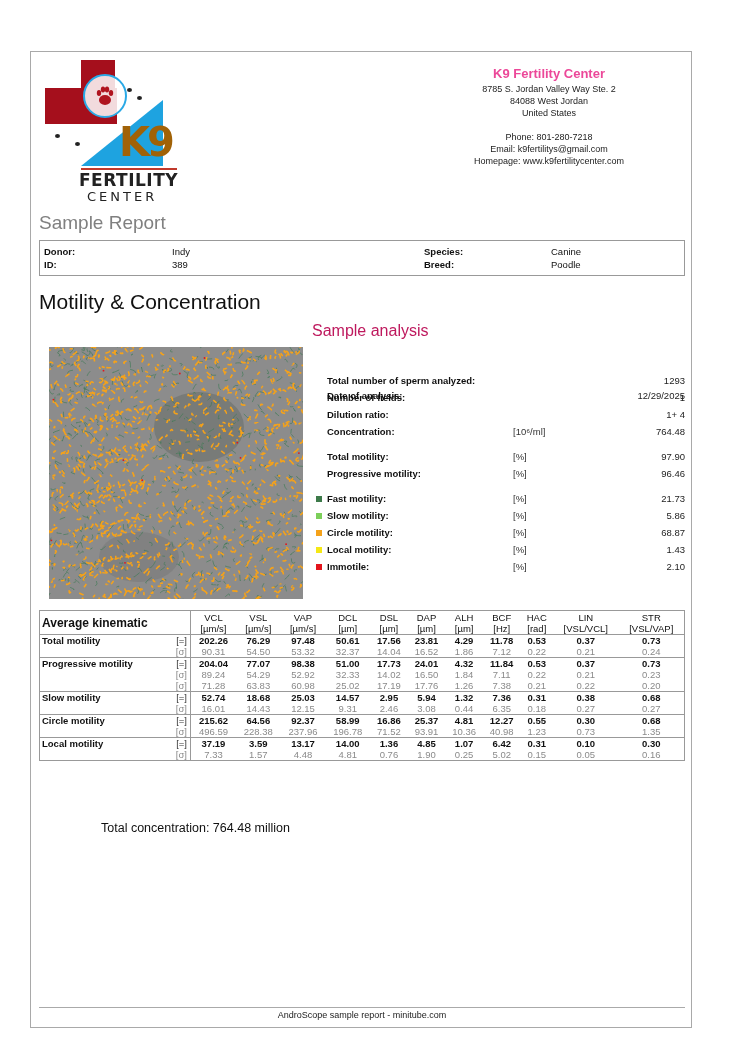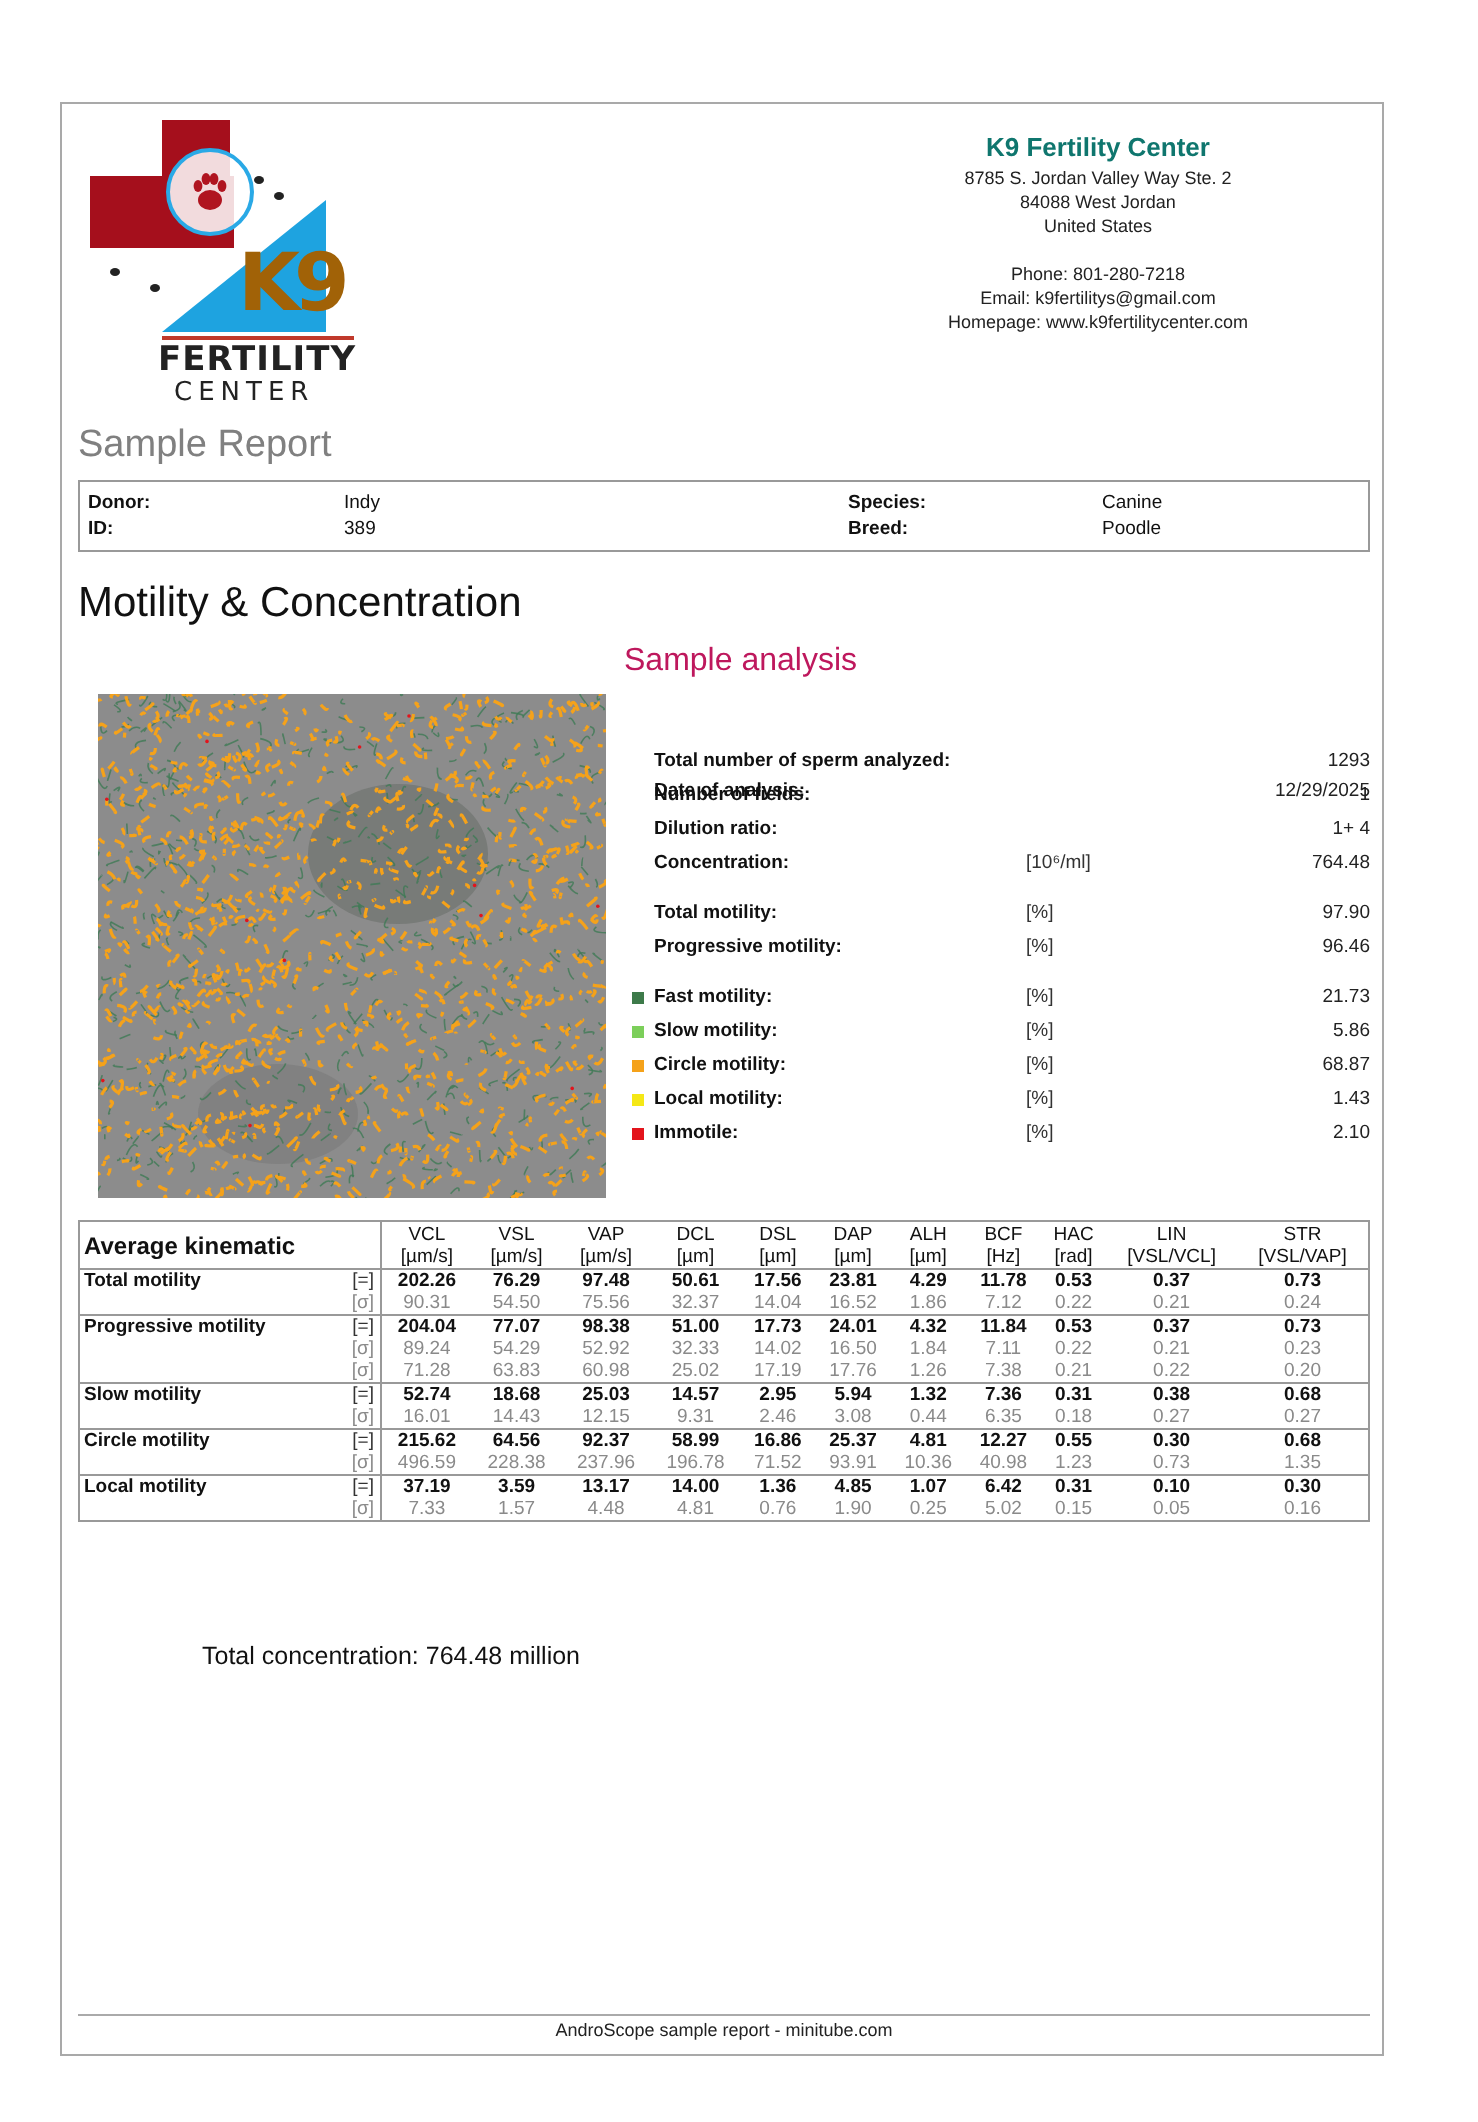--- a/index.html
+++ b/index.html
@@ -16,21 +16,21 @@
   .logo .circle { position: absolute; left: 38px; top: 14px; width: 44px; height: 44px; border-radius: 50%; border: 2px solid #2aa9e6; background: rgba(255,255,255,0.85); }
   .logo .paw { position: absolute; left: 46px; top: 22px; width: 28px; height: 28px; display:flex; align-items:center; justify-content:center; }
   .logo .k9 { position: absolute; left: 74px; top: 62px; font-family: "DejaVu Sans", sans-serif; font-weight: bold; font-size: 40px; letter-spacing: -3px; color: #a16207; line-height: 1; }
   .logo .redline { position: absolute; left: 36px; top: 108px; width: 96px; height: 2px; background: #c0392b; }
   .logo .fert { position: absolute; left: 34px; top: 110px; font-family: "DejaVu Sans", sans-serif; font-weight: bold; font-size: 17px; color: #222; letter-spacing: 0.5px; }
   .logo .center { position: absolute; left: 42px; top: 129px; font-family: "DejaVu Sans", sans-serif; font-size: 13px; color: #222; letter-spacing: 3px; }
   .logo .sperm { position: absolute; width: 5px; height: 4px; background: #222; border-radius: 50%; }
 
   
   .clinic { position: absolute; left: 408px; top: 14px; width: 220px; text-align: center; font-size: 9px; line-height: 12px; color: #222; }
-  .clinic .name { font-size: 13px; font-weight: bold; color: #0f766e; line-height: 16px; margin-bottom: 1px; }
+  .clinic .name { font-size: 13px; font-weight: bold; color: #ec4899; line-height: 16px; margin-bottom: 1px; }
   .clinic .gap { height: 12px; }
 
   .report-title { position: absolute; left: 8px; top: 160px; font-size: 19px; color: #808080; }
 
   .donor-box { position: absolute; left: 8px; top: 188px; width: 646px; height: 36px; border: 1px solid #999; font-size: 9.5px; }
   .donor-box .cell { position: absolute; line-height: 12px; }
   .donor-box .lbl { font-weight: bold; }
 
   .section-title { position: absolute; left: 8px; top: 238px; font-size: 21px; color: #111; }
 
@@ -1873,21 +1873,21 @@
           <td>11.78</td>
           <td>0.53</td>
           <td>0.37</td>
           <td>0.73</td>
         </tr>
         <tr class="sd">
           <td class="rname"></td>
           <td class="sym">[σ]</td>
           <td>90.31</td>
           <td>54.50</td>
-          <td>75.56</td>
+          <td>53.32</td>
           <td>32.37</td>
           <td>14.04</td>
           <td>16.52</td>
           <td>1.86</td>
           <td>7.12</td>
           <td>0.22</td>
           <td>0.21</td>
           <td>0.24</td>
         </tr>
         <tr class="mean">

